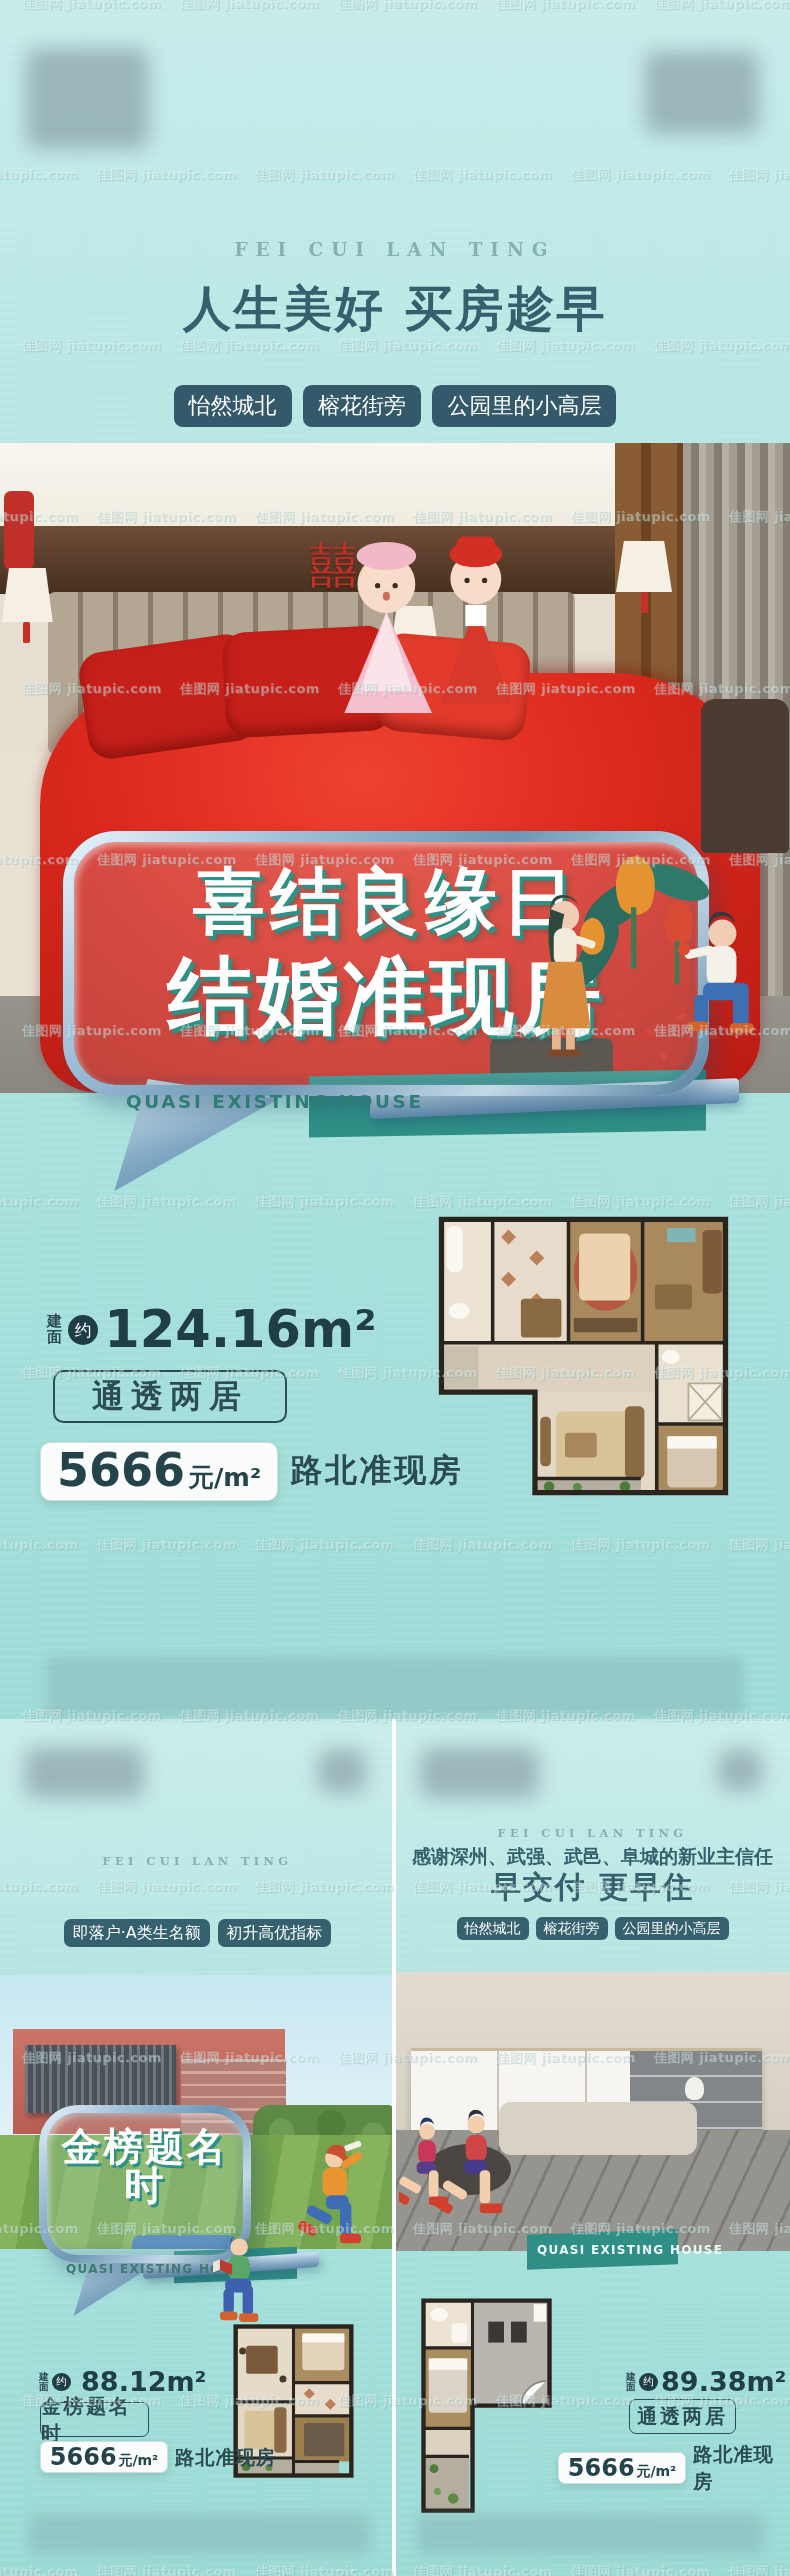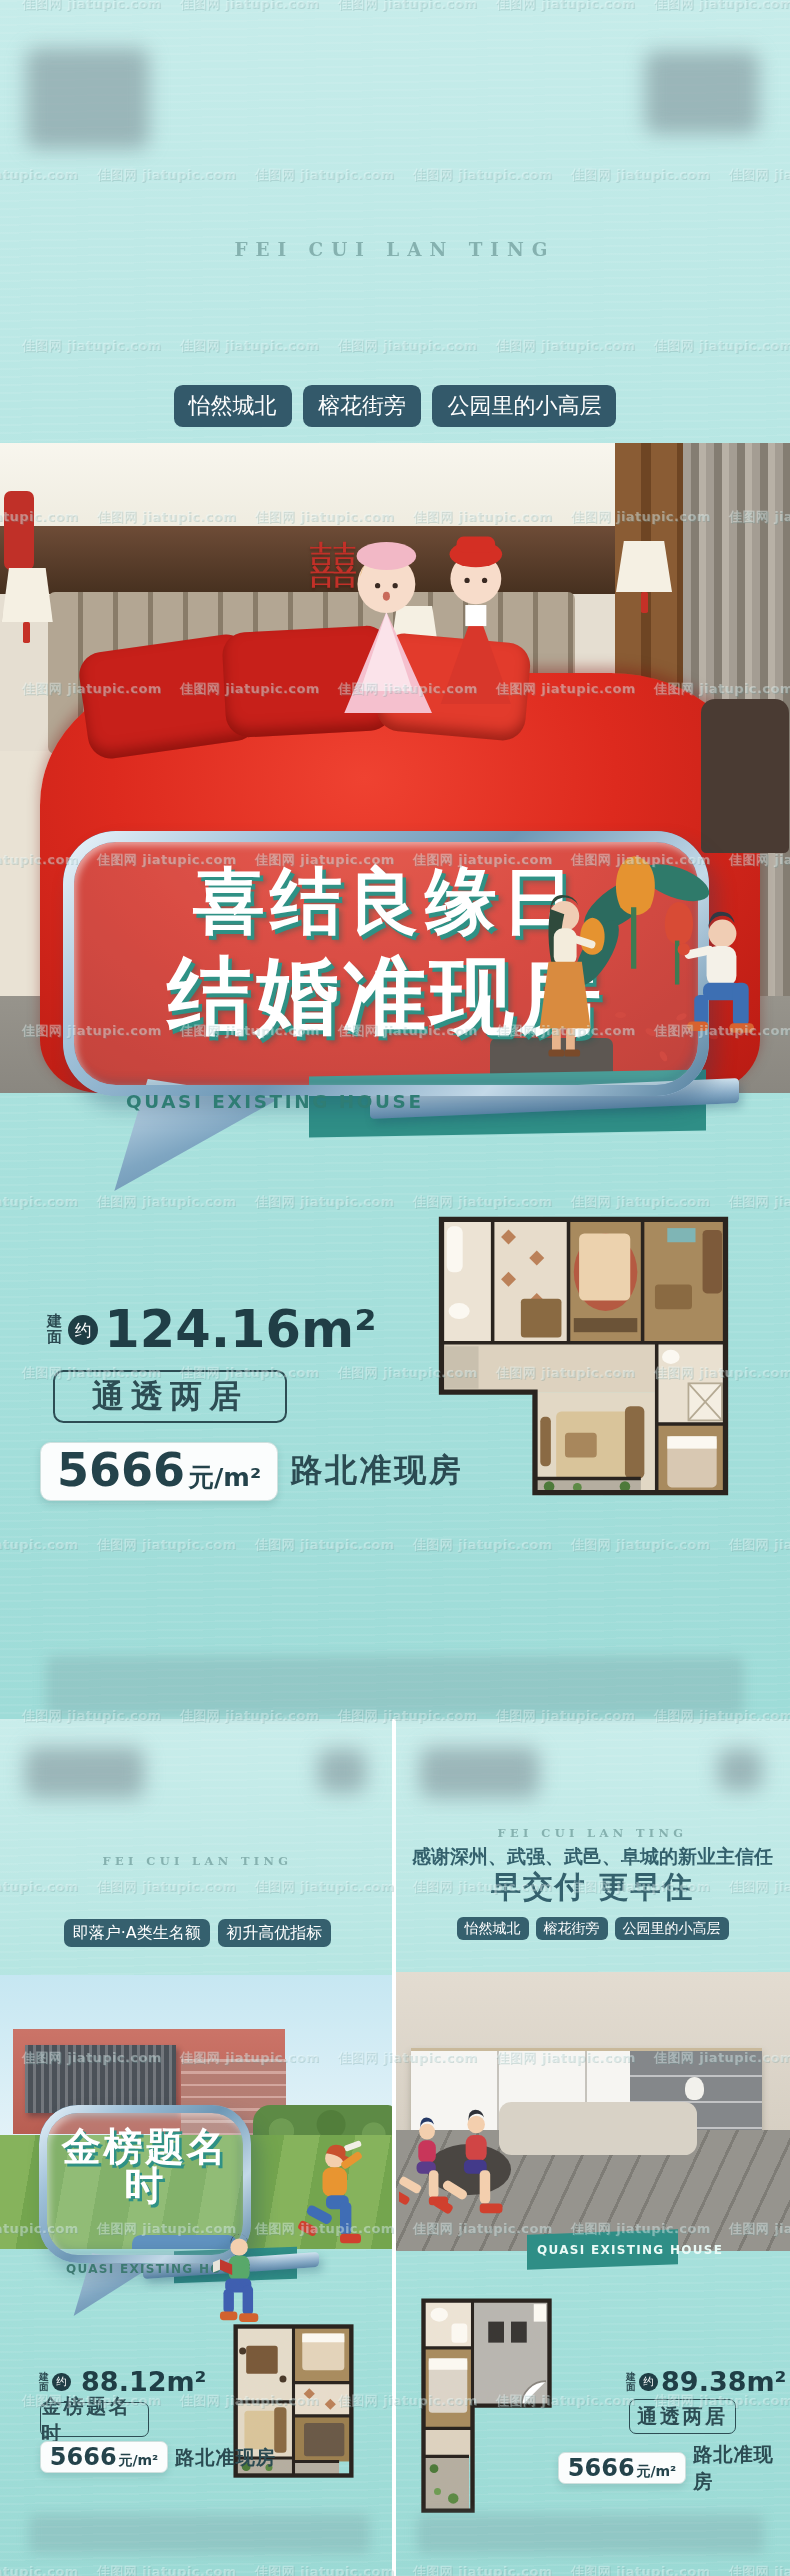--- a/index.html
+++ b/index.html
@@ -117,20 +117,21 @@
 
 <div id="stage">
 
   <section class="abs" style="left:0;top:0;width:790px;height:1719px;
       background:linear-gradient(180deg,#c6ecea 0%,#b6e6e3 28%,#abe2de 55%,#9edcd8 100%);">
     <div class="water"></div>
     <div class="blob" style="left:26px;top:48px;width:123px;height:101px;"></div>
     <div class="blob" style="left:645px;top:51px;width:114px;height:83px;"></div>
 
     <div class="abs center brand serif" style="top:239px;font-size:18.4px;">FEI CUI LAN TING</div>
+    <div class="abs center serif" style="top:277px;font-size:48px;font-weight:600;color:#34616d;letter-spacing:2.6px;">人生美好 买房趁早</div>
     <div class="pills" style="top:385px;">
       <span class="pill" style="font-size:22px;padding:6.1px 15px;">怡然城北</span>
       <span class="pill" style="font-size:22px;padding:6.1px 15px;">榕花街旁</span>
       <span class="pill" style="font-size:22px;padding:6.1px 15px;">公园里的小高层</span>
     </div>
 
     <div id="photo1">
       <div class="p1-panels"></div>
       <div class="p1-ceiling"></div>
       <div class="p1-woodcol"></div>

